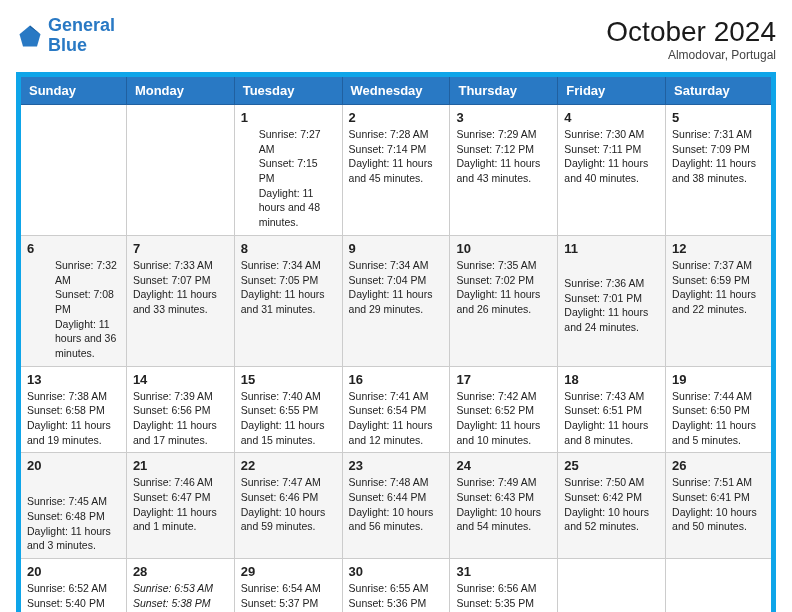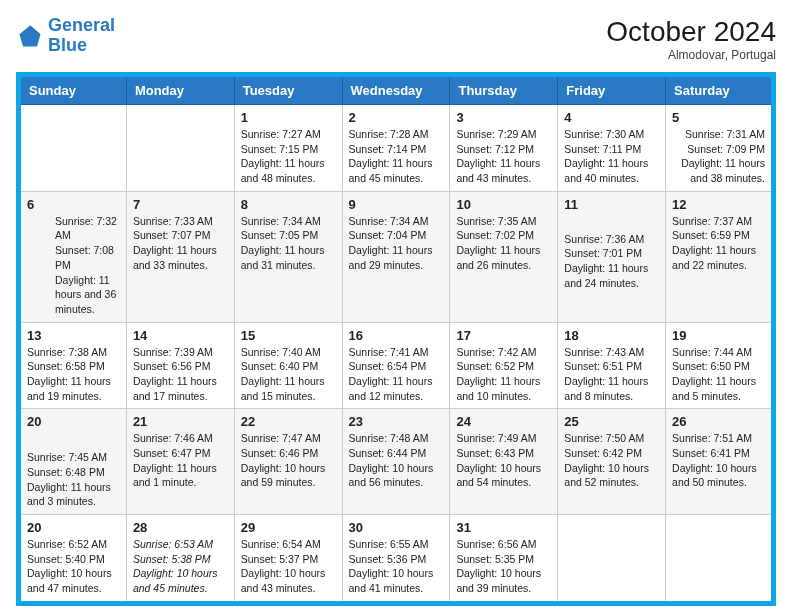--- a/index.html
+++ b/index.html
@@ -124,21 +124,21 @@
         <th>Friday</th>
         <th>Saturday</th>
       </tr>
   </thead>
   <tbody id="calendar-body">
   <tr>
         <td class="empty-cell"></td>
         <td class="empty-cell"></td>
         <td>
           <span class="day-number">1</span>
-          <div class="day-info" style="white-space: pre-line;">Sunrise: 7:27 AM
+          <div class="day-info" style="white-space: pre-line; margin-left: 18px;">Sunrise: 7:27 AM
 Sunset: 7:15 PM
 Daylight: 11 hours and 48 minutes.</div>
         </td>
         <td>
           <span class="day-number">2</span>
           <div class="day-info" style="white-space: pre-line;">Sunrise: 7:28 AM
 Sunset: 7:14 PM
 Daylight: 11 hours and 45 minutes.</div>
         </td>
         <td>
@@ -148,21 +148,21 @@
 Daylight: 11 hours and 43 minutes.</div>
         </td>
         <td>
           <span class="day-number">4</span>
           <div class="day-info" style="white-space: pre-line;">Sunrise: 7:30 AM
 Sunset: 7:11 PM
 Daylight: 11 hours and 40 minutes.</div>
         </td>
         <td>
           <span class="day-number">5</span>
-          <div class="day-info" style="white-space: pre-line; text-align: right;">Sunrise: 7:31 AM
+          <div class="day-info" style="white-space: pre-line;">Sunrise: 7:31 AM
 Sunset: 7:09 PM
 Daylight: 11 hours and 38 minutes.</div>
         </td>
       </tr>
       <tr>
         <td>
           <span class="day-number">6</span>
           <div class="day-info" style="white-space: pre-line; margin-left: 28px;">Sunrise: 7:32 AM
 Sunset: 7:08 PM
 Daylight: 11 hours and 36 minutes.</div>
@@ -213,21 +213,21 @@
         </td>
         <td>
           <span class="day-number">14</span>
           <div class="day-info" style="white-space: pre-line;">Sunrise: 7:39 AM
 Sunset: 6:56 PM
 Daylight: 11 hours and 17 minutes.</div>
         </td>
         <td>
           <span class="day-number">15</span>
           <div class="day-info" style="white-space: pre-line;">Sunrise: 7:40 AM
-Sunset: 6:40 PM
+Sunset: 6:55 PM
 Daylight: 11 hours and 15 minutes.</div>
         </td>
         <td>
           <span class="day-number">16</span>
           <div class="day-info" style="white-space: pre-line;">Sunrise: 7:41 AM
 Sunset: 6:54 PM
 Daylight: 11 hours and 12 minutes.</div>
         </td>
         <td>
           <span class="day-number">17</span>

